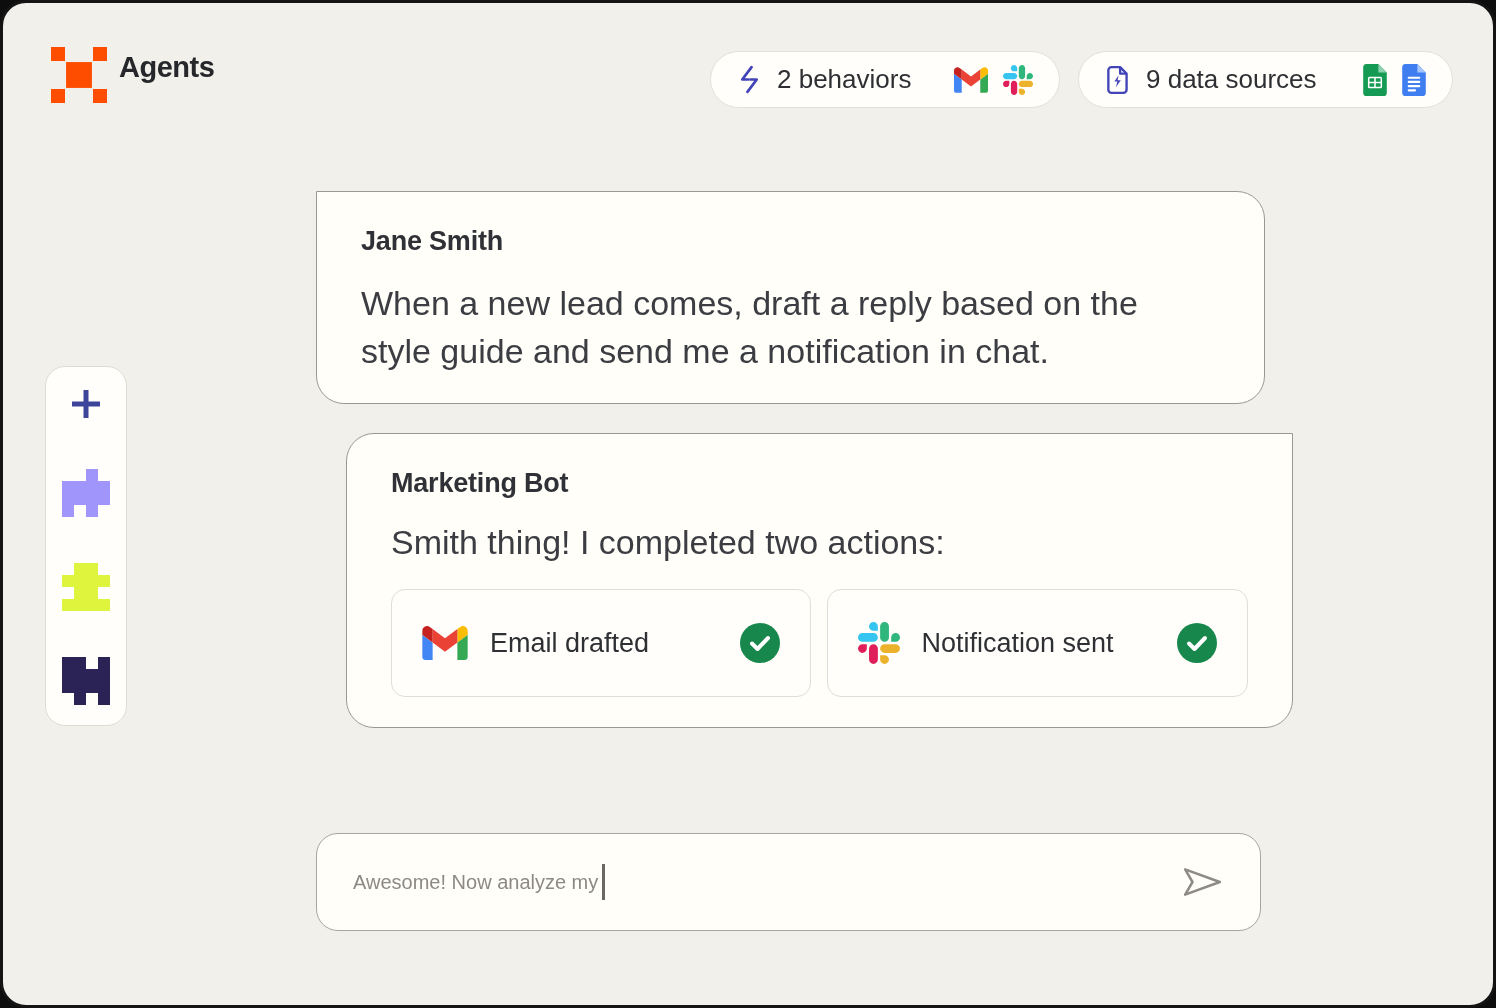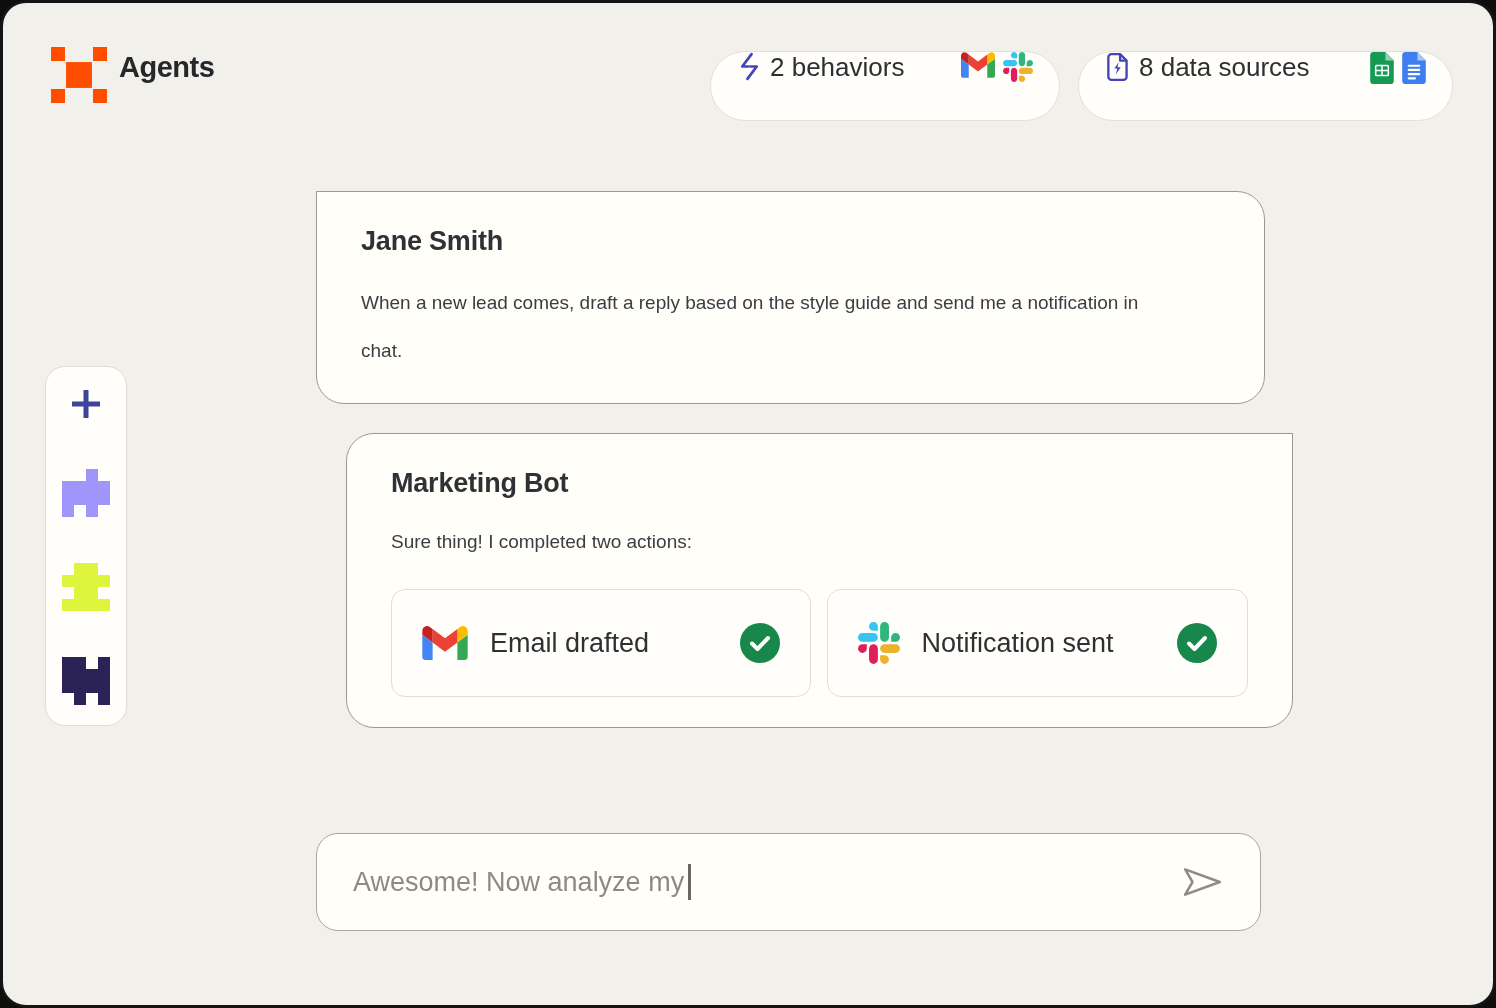--- a/index.html
+++ b/index.html
@@ -18,22 +18,22 @@
     overflow: hidden;
   }
 
   
   .logo { position: absolute; left: 48px; top: 44px; width: 56px; height: 56px; }
   .app-title {
     position: absolute; left: 116px; top: 48px;
     font-size: 29px; font-weight: 700; color: #26272B; letter-spacing: -0.5px;
   }
   .pill {
-    position: absolute; top: 48px; height: 70px; box-sizing: border-box;
-    display: flex; align-items: flex-start; gap: 8px;
+    position: absolute; top: 48px; height: 57px; box-sizing: border-box;
+    display: flex; align-items: center; gap: 15px;
     padding: 0 26px;
     background: #FFFEFA;
     border: 1.5px solid #E2E0D8;
     border-radius: 999px;
   }
   .pill-behaviors { left: 707px; width: 350px; }
   .pill-datasources { left: 1075px; width: 375px; }
   .pill-label { font-size: 26px; font-weight: 500; color: #2E2F33; white-space: nowrap; }
   .pill .svc { flex: 0 0 auto; }
   .pill .grow { flex: 1; }
@@ -62,21 +62,21 @@
     left: 313px; top: 188px; width: 949px; height: 213px;
     border-radius: 0 28px 28px 28px;
   }
   .msg-bot {
     left: 318px; top: 430px; width: 947px; height: 295px;
     border-radius: 28px 0 28px 28px;
     margin-left: 25px;
   }
   .msg-author { font-size: 27px; font-weight: 700; color: #2F3136; letter-spacing: -0.2px; }
   .msg-text {
-    margin-top: 22px; font-size: 19px; font-weight: 400; color: #3B3D42;
+    margin-top: 22px; font-size: 34px; font-weight: 400; color: #3B3D42;
     line-height: 48px; max-width: 812px;
   }
   .msg-bot .msg-text { line-height: 34px; margin-top: 26px; max-width: 880px; }
 
   .actions-row { display: flex; gap: 16px; margin-top: 30px; }
   .action-chip {
     box-sizing: border-box; height: 108px;
     display: flex; align-items: center;
     padding: 0 30px;
     background: #FFFEFB;
@@ -90,21 +90,21 @@
 
   
   .composer {
     position: absolute; left: 313px; top: 830px; width: 945px; height: 98px; box-sizing: border-box;
     background: #FFFEF8;
     border: 1.5px solid #A8A6A0;
     border-radius: 22px;
     display: flex; align-items: center;
     padding: 0 36px;
   }
-  .composer-text { font-size: 27px; color: #8D8A83; white-space: pre; }
+  .composer-text { font-size: 20px; color: #8D8A83; white-space: pre; }
   .caret {
     display: inline-block; width: 2.5px; height: 36px; margin-left: 4px;
     background: #6B6862; vertical-align: middle;
     animation: blink 1.1s steps(1) infinite;
   }
   @keyframes blink { 50% { opacity: 0; } }
   .composer-send { margin-left: auto; width: 42px; height: 32px; cursor: pointer; }
 </style>
 </head>
 <body>
@@ -148,21 +148,21 @@
         <path d="M77.6 90.5c-7.1 0-12.9-5.8-12.9-12.9s5.8-12.9 12.9-12.9h32.3c7.1 0 12.9 5.8 12.9 12.9s-5.8 12.9-12.9 12.9H77.6z" fill="#ECB22C"></path>
       </svg>
     </div>
 
     <div class="pill pill-datasources">
       <svg width="26" height="30" viewBox="0 0 24 28" fill="none">
         <path d="M6 2 H14 L20 8 V23 a3 3 0 0 1 -3 3 H6 a3 3 0 0 1 -3 -3 V5 a3 3 0 0 1 3 -3 Z" stroke="#4244B8" stroke-width="2.2" stroke-linejoin="round"></path>
         <path d="M14 2 V8 H20" stroke="#4244B8" stroke-width="2.2" stroke-linejoin="round"></path>
         <path d="M12.6 9.5 L8.6 15.3 H11.4 L10 20.7 L14.6 14.2 H11.6 Z" fill="#4244B8"></path>
       </svg>
-      <span class="pill-label">8 data sources</span>
+      <span class="pill-label">9 data sources</span>
       <span class="grow"></span>
       <svg class="svc" width="24" height="32" viewBox="0 0 28 38">
         <path d="M4 0 h14 l10 10 v24 a4 4 0 0 1 -4 4 H4 a4 4 0 0 1 -4 -4 V4 a4 4 0 0 1 4 -4 Z" fill="#149A53"></path>
         <path d="M18 0 l10 10 h-10 z" fill="#8ED1B1"></path>
         <g stroke="#FFFFFF" stroke-width="1.8" fill="none">
           <rect x="6.5" y="16" width="15" height="12" rx="1"></rect>
           <line x1="6.5" y1="22" x2="21.5" y2="22"></line>
           <line x1="14" y1="16" x2="14" y2="28"></line>
         </g>
       </svg>
@@ -214,21 +214,21 @@
       </svg>
     </div>
 
     <div class="msg-card msg-user">
       <div class="msg-author">Jane Smith</div>
       <div class="msg-text">When a new lead comes, draft a reply based on the style guide and send me a notification in chat.</div>
     </div>
 
     <div class="msg-card msg-bot">
       <div class="msg-author">Marketing Bot</div>
-      <div class="msg-text">Sure thing! I completed two actions:</div>
+      <div class="msg-text">Smith thing! I completed two actions:</div>
       <div class="actions-row">
 
         <div class="action-chip chip-gmail">
           <svg width="46" height="34" viewBox="52 42 88 66">
             <path fill="#4285F4" d="M58 108h14V74L52 59v43c0 3.32 2.69 6 6 6z"></path>
             <path fill="#34A853" d="M120 108h14c3.32 0 6-2.69 6-6V59l-20 15z"></path>
             <path fill="#FBBC04" d="M120 48v26l20-15v-8c0-7.42-8.47-11.65-14.4-7.2z"></path>
             <path fill="#EA4335" d="M72 74V48l24 18 24-18v26L96 92z"></path>
             <path fill="#C5221F" d="M52 51v8l20 15V48l-5.6-4.2C60.47 39.35 52 43.58 52 51z"></path>
           </svg>

